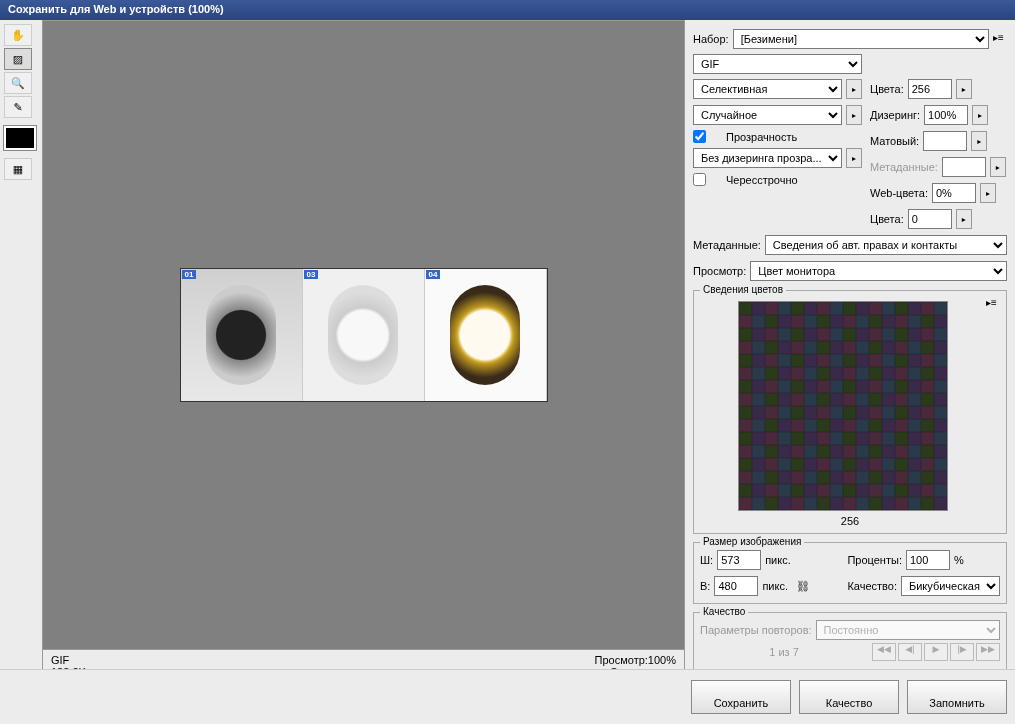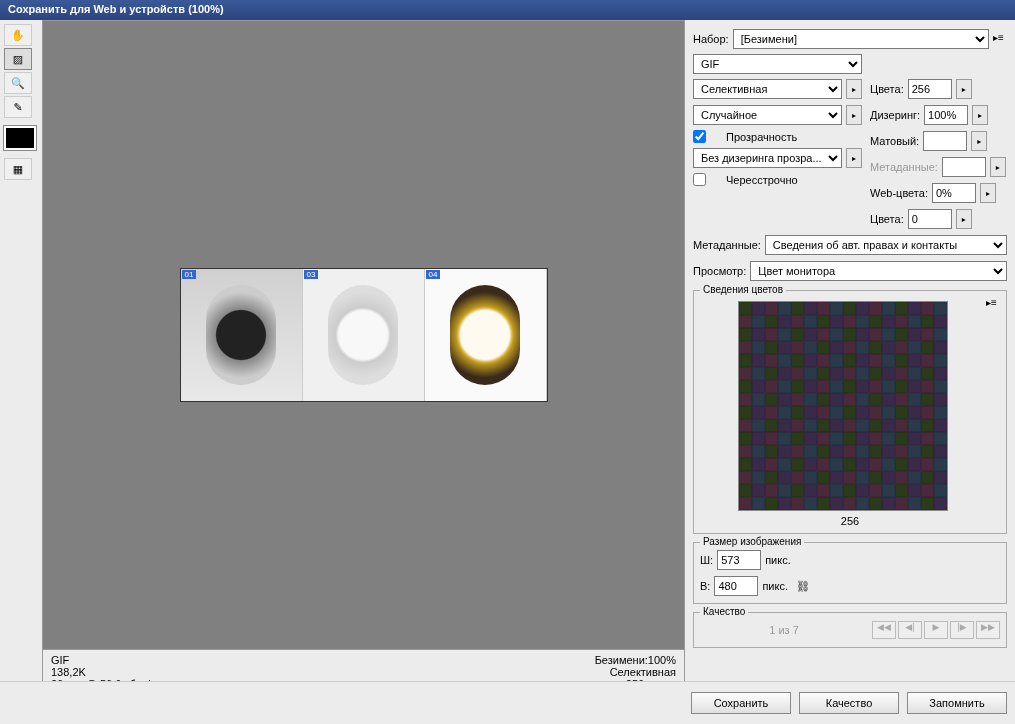--- a/index.html
+++ b/index.html
@@ -9,42 +9,42 @@
 .toolbar-left { width: 42px; background: #ececec; padding: 4px; display: flex; flex-direction: column; gap: 2px; }
 .tool { width: 28px; height: 22px; border: 1px solid #ccc; background: #f0f0f0; display: flex; align-items: center; justify-content: center; cursor: pointer; }
 .tool.active { background: #ddd; border-color: #888; }
 .swatch-box { width: 32px; height: 24px; border: 2px solid #fff; outline: 1px solid #888; background: #000; margin-top: 6px; }
 .center-col { flex: 1; display: flex; flex-direction: column; border: 1px solid #999; background: #ececec; }
 .tabs { display: flex; height: 22px; background: #ddd; border-bottom: 1px solid #999; }
 .tab { padding: 3px 10px; border-right: 1px solid #bbb; background: #d8d8d8; cursor: pointer; color: #666; }
 .tab.active { background: #ececec; color: #000; border-bottom: 1px solid #ececec; position: relative; top: 1px; }
 .preview-area { flex: 1; background: #808080; display: flex; align-items: center; justify-content: center; position: relative; }
 .preview-img { background: #fff; border: 1px solid #333; display: flex; }
-.watch { width: 122px; height: 132px; border-right: 1px solid #ccc; position: relative; background: #f8f8f8; display: flex; align-items: center; justify-content: center; }
+.watch { width: 122px; height: 132px; border-right: 1px solid #ccc; position: relative; background: #f8f8f8; display: flex; align-items: center; justify-content: center; font-weight: bold; }
 .watch-tag { position: absolute; top: 1px; left: 1px; background: #36c; color: #fff; font-size: 8px; padding: 0 3px; }
 .watch-body { width: 70px; height: 100px; border-radius: 35px; position: relative; }
 .status-bar { background: #ececec; padding: 4px 8px; display: flex; justify-content: space-between; font-size: 10px; border-top: 1px solid #999; }
 .bottom-info { display: flex; padding: 4px 8px; gap: 20px; align-items: center; border-top: 1px solid #ccc; }
 .zoom-box { display: flex; align-items: center; gap: 2px; }
 .zoom-btn { width: 16px; height: 16px; border: 1px solid #999; background: #f0f0f0; cursor: pointer; text-align: center; line-height: 14px; }
 .zoom-input { width: 50px; height: 18px; border: 1px solid #999; text-align: center; }
 .right-panel { width: 330px; background: #ececec; padding: 8px; display: flex; flex-direction: column; gap: 4px; overflow: hidden; }
 .row { display: flex; align-items: center; gap: 4px; min-height: 22px; }
 .row label { white-space: nowrap; }
 .select { border: 1px solid #7a7a7a; background: #fff; height: 20px; padding: 0 3px; font-size: 11px; }
 .input { border: 1px solid #7a7a7a; background: #fff; height: 20px; padding: 1px 3px; text-align: left; }
 .arrow-btn { width: 16px; height: 20px; border: 1px solid #999; background: #e8e8e8; cursor: pointer; display: flex; align-items: center; justify-content: center; font-size: 8px; }
 .checkbox-row { display: flex; align-items: flex-end; gap: 20px; }
 .fieldset { border: 1px solid #aaa; padding: 6px; margin-top: 4px; position: relative; }
 .fieldset-title { position: absolute; top: -7px; left: 6px; background: #ececec; padding: 0 3px; font-size: 10px; }
 .color-table { display: grid; grid-template-columns: repeat(16, 1fr); gap: 0; width: 210px; margin: 4px auto; border: 1px solid #888; }
 .color-cell { aspect-ratio: 1; border: 0.5px solid rgba(0,0,0,0.1); }
 .color-info { text-align: center; font-size: 9px; margin-top: 2px; }
 .dialog-buttons { display: flex; gap: 8px; padding: 10px 8px; justify-content: flex-end; border-top: 1px solid #ccc; background: #ececec; position: absolute; bottom: 0; left: 0; right: 0; }
-.btn { min-width: 100px; height: 22px; border: 1px solid #888; background: linear-gradient(#fdfdfd, #e0e0e0); cursor: pointer; padding: 4px 12px; }
+.btn { min-width: 100px; height: 22px; border: 1px solid #888; background: linear-gradient(#fdfdfd, #e0e0e0); cursor: pointer; padding: 16px 12px; }
 .btn-sm { min-width: 60px; }
 .nav-btns { display: flex; gap: 2px; }
 .nav-btn { width: 24px; height: 18px; border: 1px solid #bbb; background: #eee; color: #aaa; cursor: pointer; text-align: center; font-size: 9px; }
 .two-col { display: flex; gap: 8px; }
 .two-col > div { flex: 1; display: flex; flex-direction: column; gap: 4px; }
 .disabled { color: #999; }
 .menu-icon { width: 14px; height: 14px; cursor: pointer; font-size: 10px; }
 .left-bottom-btns { display: flex; gap: 6px; padding: 10px 8px; position: absolute; bottom: 0; left: 42px; }
 </style>
 </head>
@@ -79,21 +79,21 @@
           </div>
       </div>
     </div>
     <div class="status-bar">
       <div>
         <div>GIF</div>
         <div>138,2K</div>
         <div>26 сек @ 56,6 кбит/с</div>
       </div>
       <div style="text-align:right">
-        <div>Безимени:100%</div>
+        <div>Просмотр:100%</div>
         <div>Селективная</div>
         <div>256 цвета</div>
       </div>
     </div>
     <div class="bottom-info">
       <div class="zoom-box">
         <div class="zoom-btn">−</div>
         <div class="zoom-btn">+</div>
         <input class="zoom-input" value="100%" style="">
         <div class="arrow-btn">▾</div>
@@ -454,25 +454,40 @@
               <input class="input" style="width: 44px;" value="573">
               <span>пикс.</span>
             </div>
           <div class="row">
               <label>В:</label>
               <input class="input" style="width: 44px;" value="480">
               <span>пикс.</span>
               <span style="margin-left:4px">⛓</span>
             </div>
         </div>
+        <div>
+          <div class="row">
+              <label>Проценты:</label>
+              <input class="input" style="width: 44px;" value="100">
+              <span>%</span>
+            </div>
+          <div class="row">
+              <label>Качество:</label>
+              <select class="select" style="flex:1"><option>Бикубическая</option></select>
+            </div>
+        </div>
       </div>
     </div>
 
     <div class="fieldset">
       <span class="fieldset-title">Качество</span>
+      <div class="row">
+          <label class="disabled">Параметры повторов:</label>
+          <select class="select disabled" style="flex:1" disabled=""><option>Постоянно</option></select>
+        </div>
       <div class="row" style="justify-content:space-between">
         <span class="disabled" style="margin:0 auto">1 из 7</span>
         <div class="nav-btns">
           <div class="nav-btn">◀◀</div>
           <div class="nav-btn">◀|</div>
           <div class="nav-btn">▶</div>
           <div class="nav-btn">|▶</div>
           <div class="nav-btn">▶▶</div>
         </div>
       </div>

